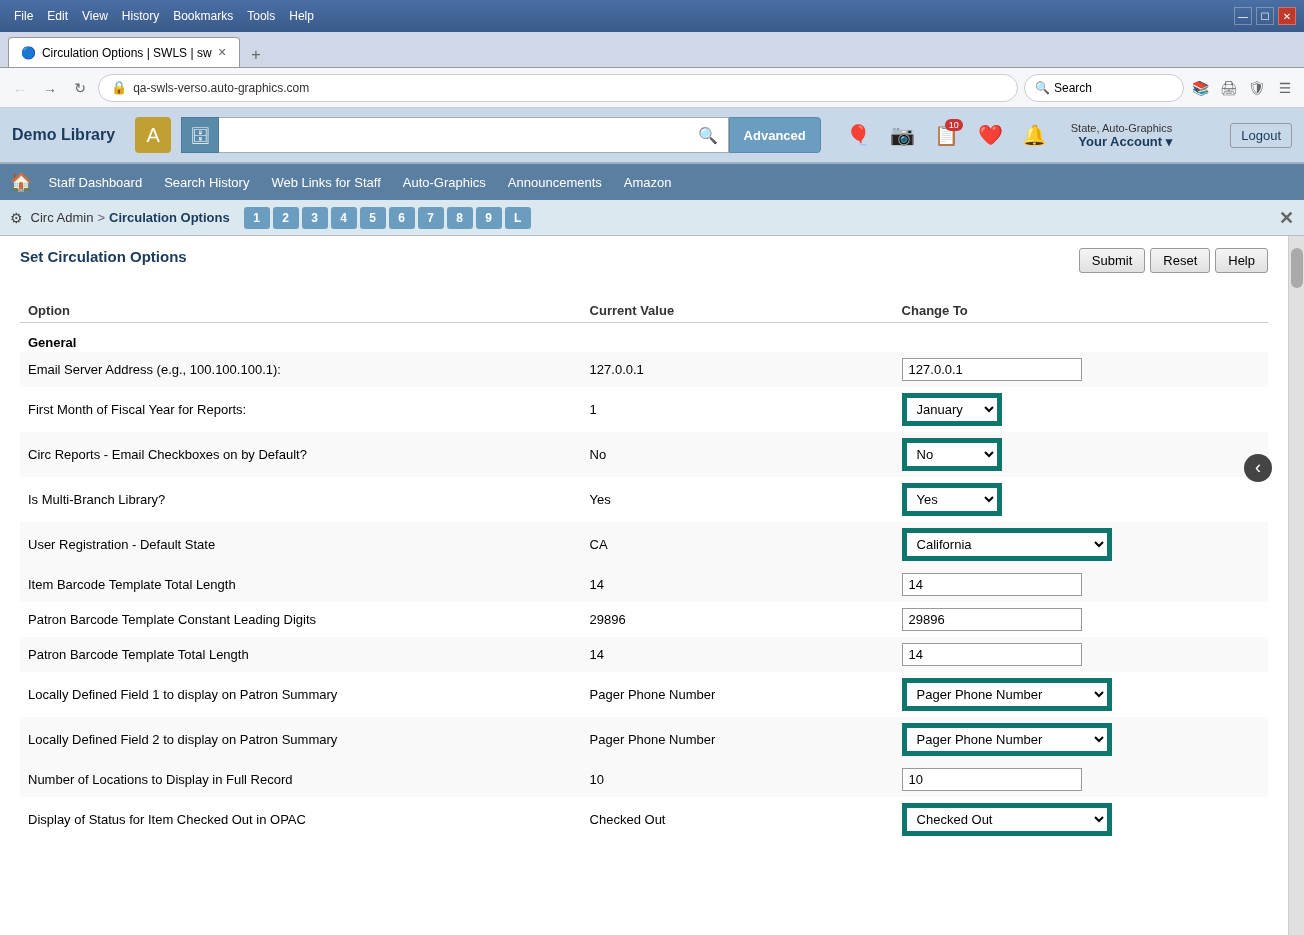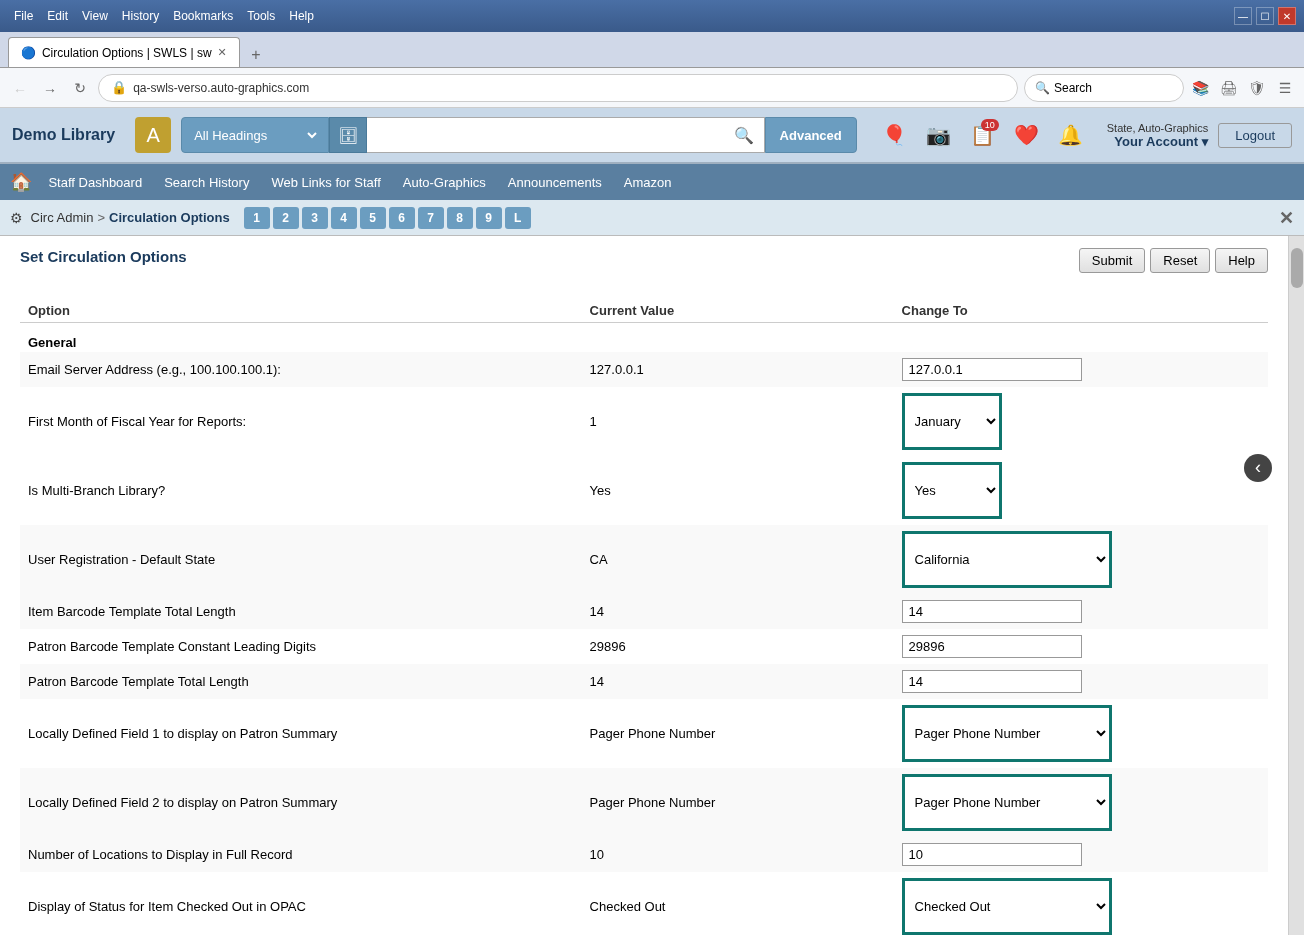--- a/index.html
+++ b/index.html
@@ -211,25 +211,26 @@
     }
     .account-area {
       text-align: right;
       margin-left: 8px;
     }
     .account-hello { font-size: 11px; color: #333; }
     .account-link { font-size: 13px; color: #1a3a5c; font-weight: bold; cursor: pointer; }
     .logout-btn {
       background: #c8d8e8;
       border: 1px solid #999;
-      padding: 4px 16px;
+      padding: 4px 10px;
       cursor: pointer;
       font-size: 13px;
       border-radius: 3px;
       color: #1a3a5c;
+      margin-left: 48px;
     }
 
     
     .nav-bar {
       background: #5a7fa0;
       height: 36px;
       display: flex;
       align-items: center;
       padding: 0 10px;
       gap: 2px;
@@ -355,22 +356,22 @@
       padding-top: 12px;
       padding-bottom: 2px;
     }
     .change-input {
       border: 1px solid #999;
       padding: 3px 6px;
       width: 180px;
       font-size: 13px;
     }
     .change-select {
-      border: 3px solid #0f766e;
-      padding: 17px 6px;
+      border: 5px solid #0f766e;
+      padding: 3px 6px;
       font-size: 13px;
       background: #fff;
     }
     .change-select-wide {
       width: 210px;
     }
     .change-select-sm {
       width: 100px;
     }
   </style>
@@ -423,25 +424,20 @@
     <div class="addr-icon">☰</div>
   </div>
 </div>
 
 <div class="app-header">
   <div class="library-name">Demo Library</div>
 
   <div style="width:36px;height:36px;background:#c0a030;border-radius:4px;display:flex;align-items:center;justify-content:center;color:#fff;font-size:20px;">A</div>
 
   <div class="search-box-area">
-    <div class="heading-select-wrapper">
-      <select class="heading-select">
-        
-      <option value="All Headings">All Headings</option><option value="Title">Title</option><option value="Author">Author</option><option value="Subject">Subject</option><option value="Keyword">Keyword</option></select>
-    </div>
     <div class="db-icon">🗄</div>
     <input class="search-input-main" type="text" style="">
     <div class="search-btn-main">🔍</div>
     <button class="advanced-btn">Advanced</button>
   </div>
 
   <div class="header-icons">
     <div class="hdr-icon">🎈</div>
     <div class="hdr-icon">📷</div>
     <div class="hdr-icon">
@@ -520,20 +516,25 @@
           <tr style="background: rgb(249, 249, 249);">
             <td>Email Server Address (e.g., 100.100.100.1):</td>
             <td>127.0.0.1</td>
             <td><input type="text" class="change-input" value="127.0.0.1" style=""></td>
           </tr>
           <tr>
             <td>First Month of Fiscal Year for Reports:</td>
             <td>1</td>
             <td><select class="change-select change-select-sm"><option value="January">January</option><option value="February">February</option><option value="March">March</option><option value="April">April</option><option value="May">May</option><option value="June">June</option><option value="July">July</option><option value="August">August</option><option value="September">September</option><option value="October">October</option><option value="November">November</option><option value="December">December</option></select></td>
           </tr>
+          <tr style="background: rgb(249, 249, 249);">
+            <td>Circ Reports - Email Checkboxes on by Default?</td>
+            <td>No</td>
+            <td><select class="change-select change-select-sm"><option value="No">No</option><option value="Yes">Yes</option></select></td>
+          </tr>
           <tr>
             <td>Is Multi-Branch Library?</td>
             <td>Yes</td>
             <td><select class="change-select change-select-sm"><option value="Yes">Yes</option><option value="No">No</option></select></td>
           </tr>
           <tr style="background: rgb(249, 249, 249);">
             <td>User Registration - Default State</td>
             <td>CA</td>
             <td><select class="change-select change-select-wide"><option value="California">California</option><option value="Alabama">Alabama</option><option value="Alaska">Alaska</option><option value="Arizona">Arizona</option><option value="Arkansas">Arkansas</option><option value="Colorado">Colorado</option><option value="Connecticut">Connecticut</option></select></td>
           </tr>

